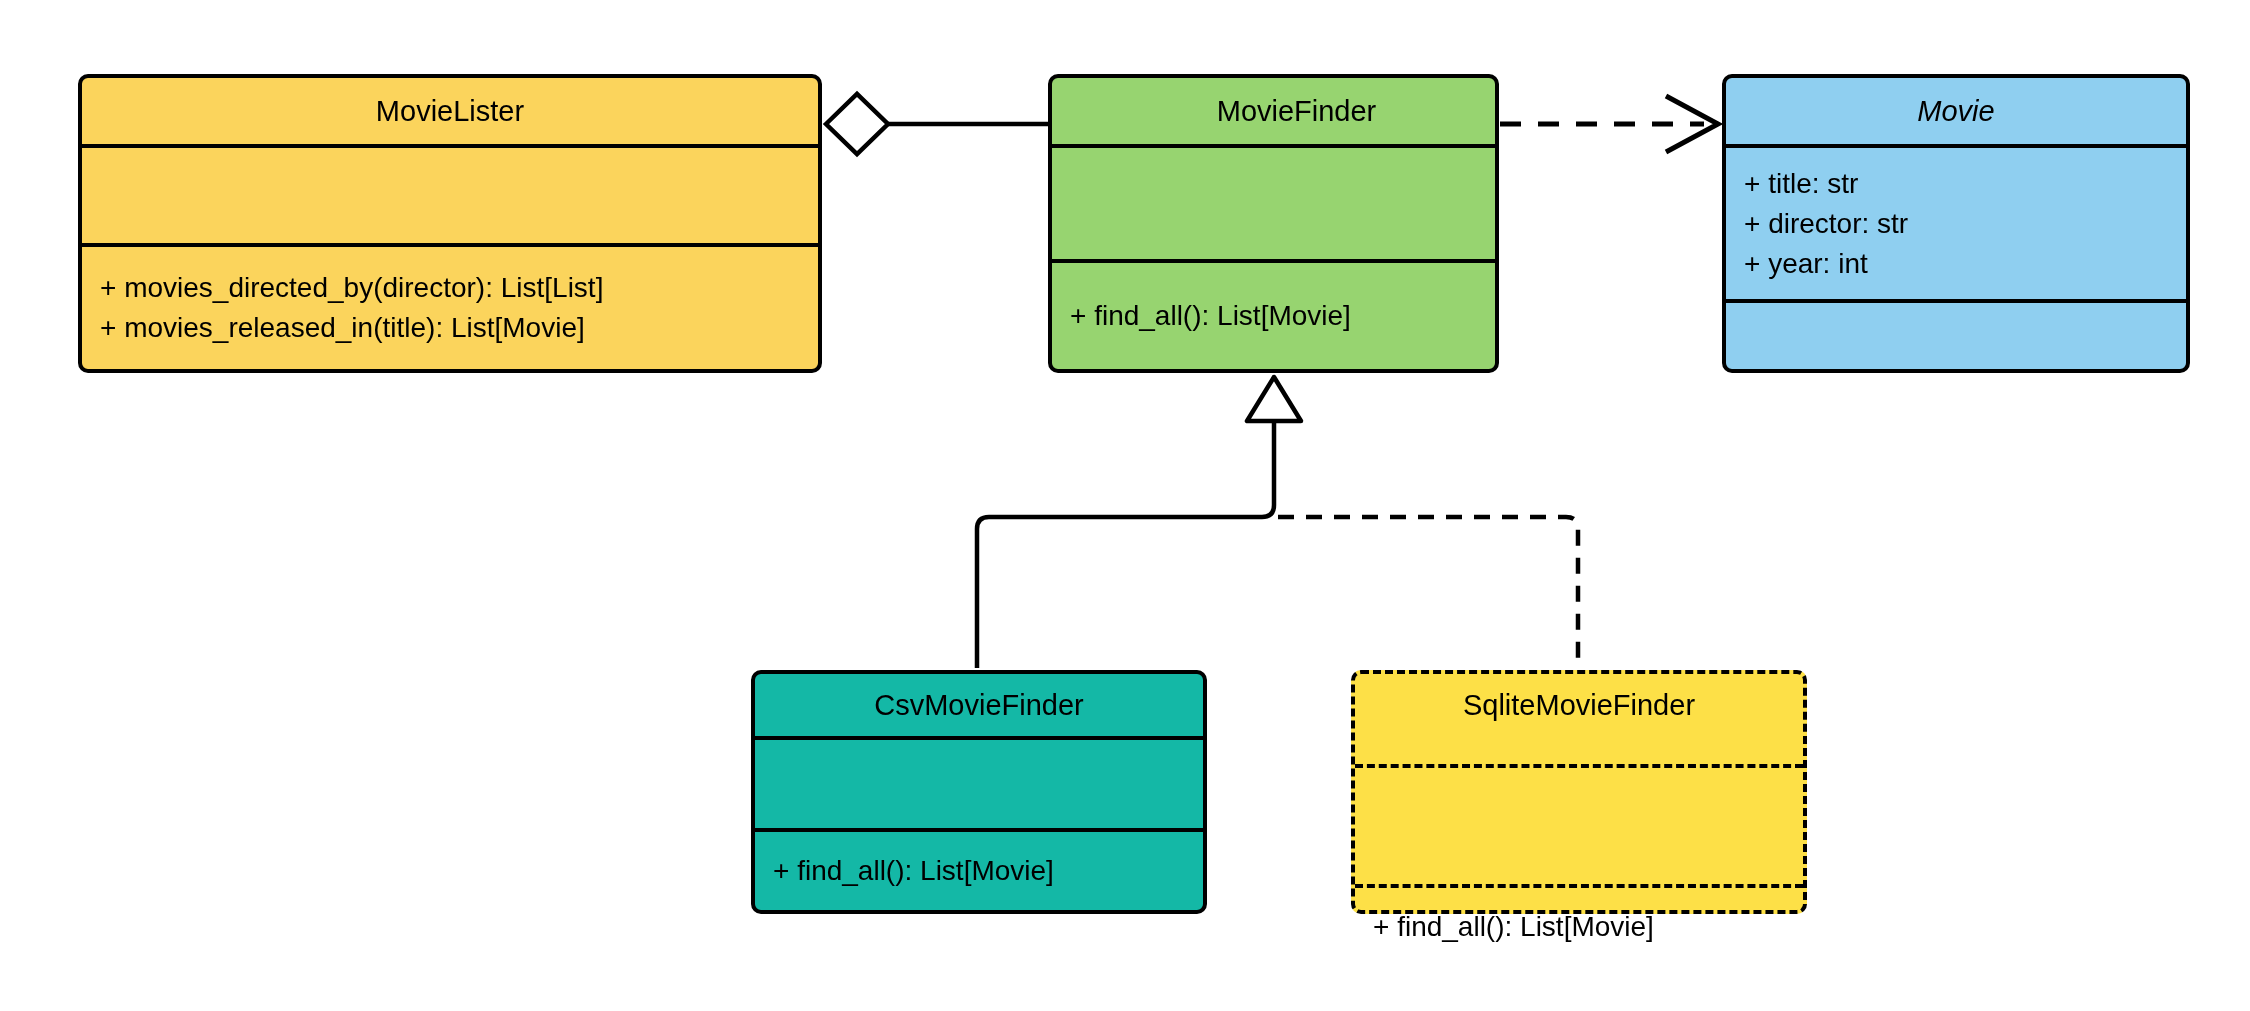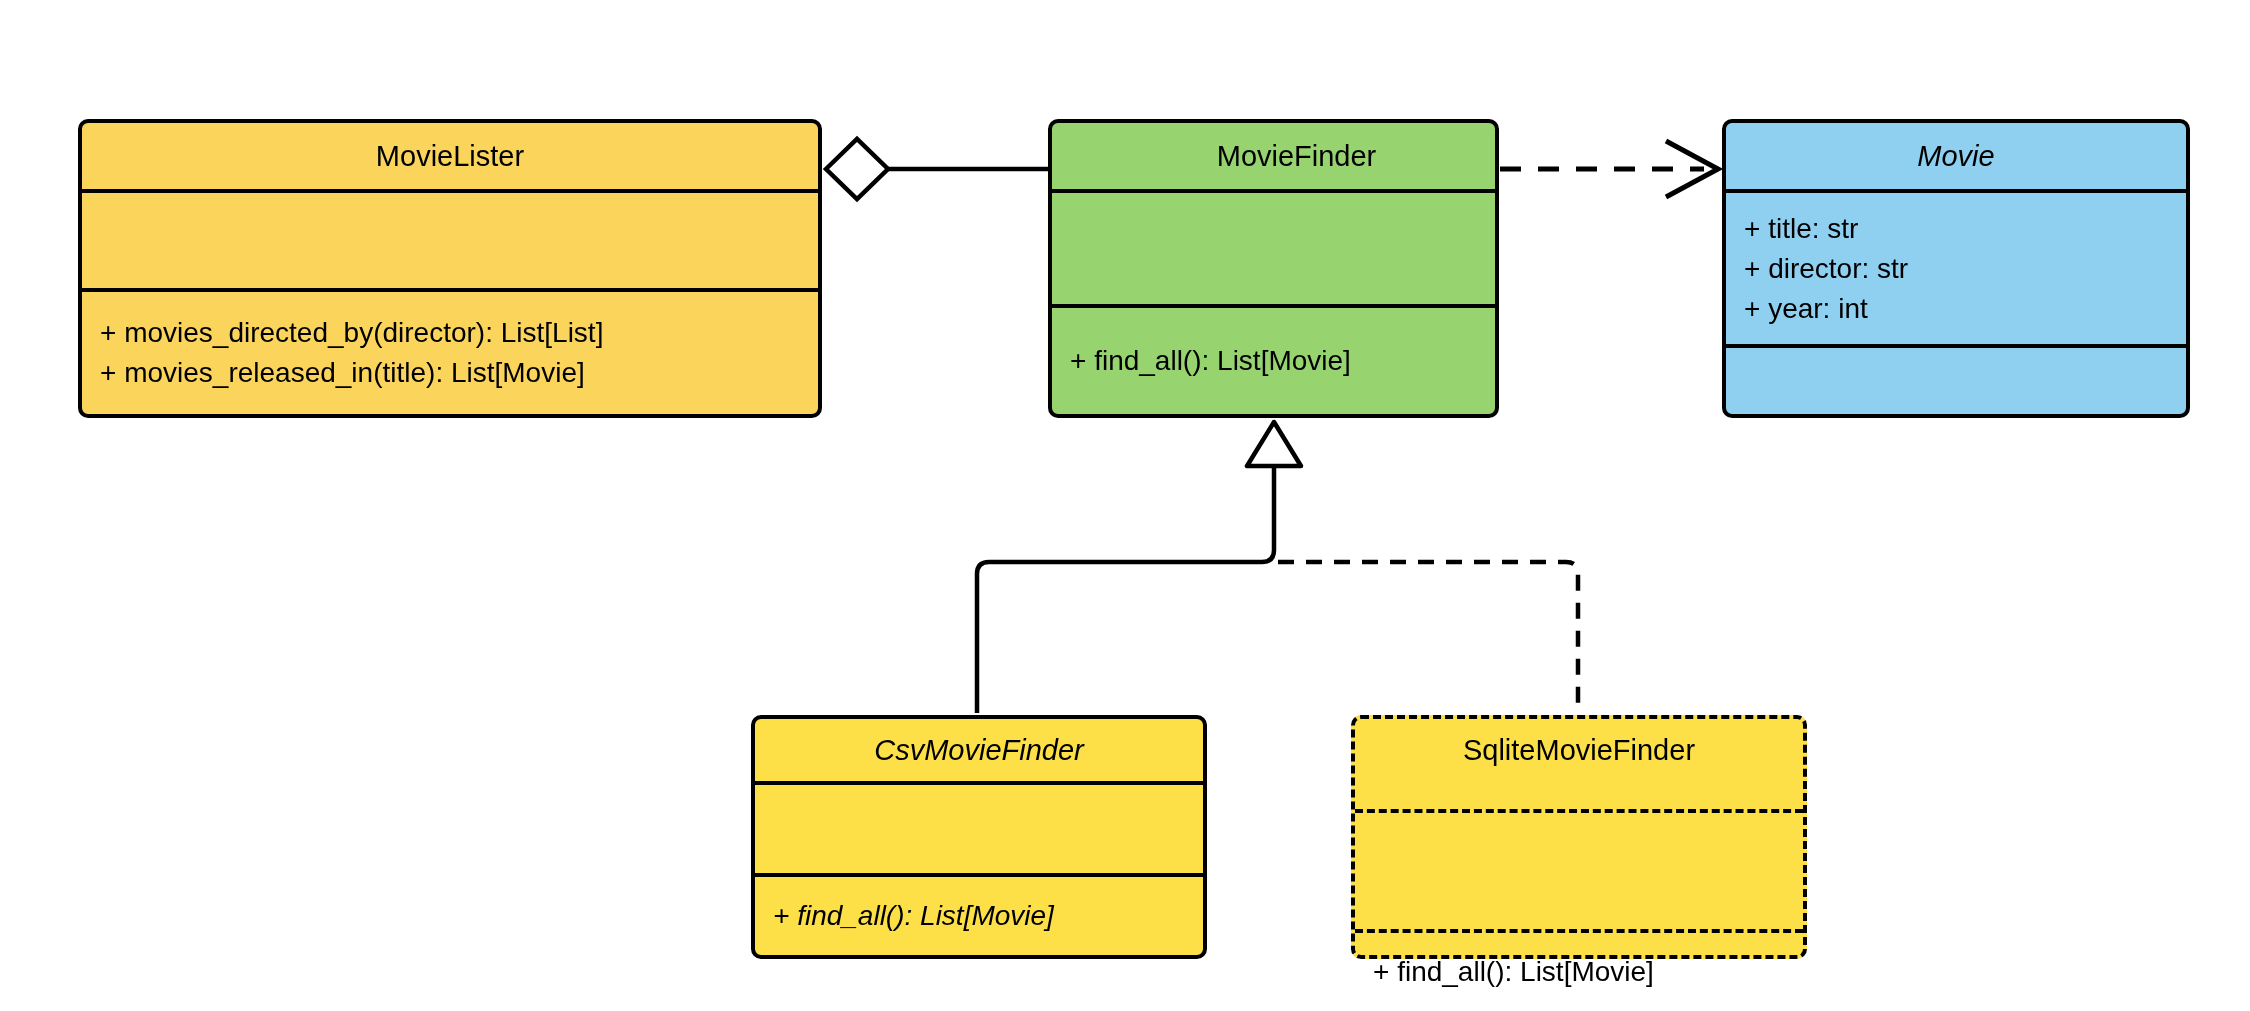--- a/index.html
+++ b/index.html
@@ -13,21 +13,20 @@
     position: relative;
     overflow: hidden;
     font-family: "Liberation Sans", sans-serif;
     color: #000000;
   }
   #diagram-canvas {
     position: absolute;
     left: 0; top: 0;
     width: 2250px;
     height: 750px;
-    margin-top: 45px;
   }
   
   .uml-class {
     position: absolute;
     box-sizing: border-box;
     border: 4px solid #000000;
     border-radius: 10px;
     display: flex;
     flex-direction: column;
     font-size: 28px;
@@ -64,21 +63,21 @@
   #box-moviefinder { left: 1048px; top: 74px; width: 451px; height: 299px; background: #97D470; }
   #box-moviefinder .uml-title    { height: 66px; padding-left: 46px;  }
   #box-moviefinder .sec-attrs    { height: 115px; }
   #box-moviefinder .sec-methods  { height: 110px; }
 
   #box-movie { left: 1722px; top: 74px; width: 468px; height: 299px; background: #8FCFF0; }
   #box-movie .uml-title          { height: 66px; font-style: italic;  }
   #box-movie .sec-attrs          { height: 155px; }
   #box-movie .sec-methods        { height: 70px;  }
 
-  #box-csvmoviefinder { left: 751px; top: 670px; width: 456px; height: 244px; background: #fde047; font-style: italic; }
+  #box-csvmoviefinder { left: 751px; top: 670px; width: 456px; height: 244px; background: #14b8a6; }
   #box-csvmoviefinder .uml-title   { height: 62px; }
   #box-csvmoviefinder .sec-attrs   { height: 92px; }
   #box-csvmoviefinder .sec-methods { height: 82px; }
 
   #box-sqlitemoviefinder { left: 1351px; top: 670px; width: 456px; height: 244px; background: #fde047; gap: 28px; }
   #box-sqlitemoviefinder .uml-title   { height: 62px; }
   #box-sqlitemoviefinder .sec-attrs   { height: 92px; }
   #box-sqlitemoviefinder .sec-methods { height: 82px; }
 
   

